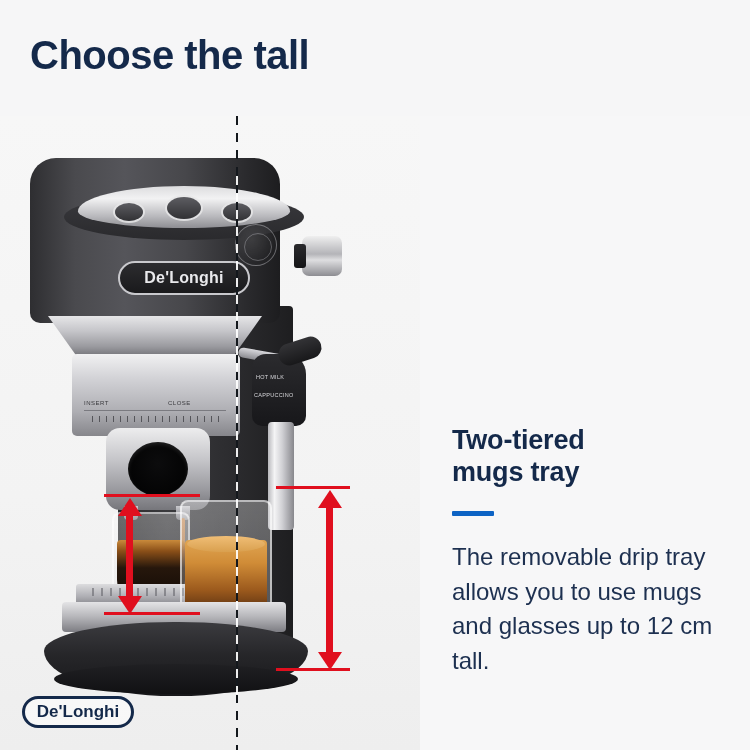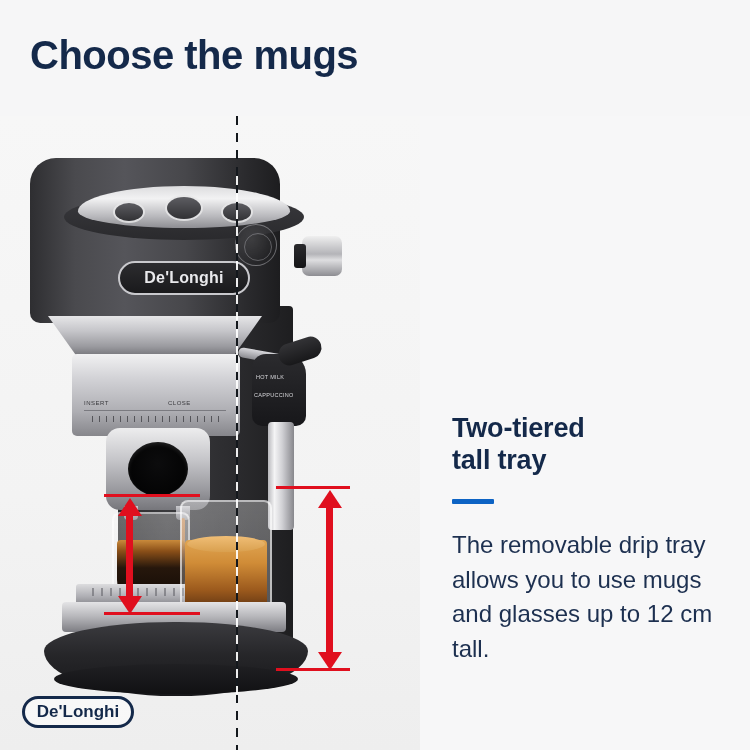--- a/index.html
+++ b/index.html
@@ -253,21 +253,21 @@
 
   
   .measure { position:absolute; }
   .m-line { position:absolute; background:#e00f1e; height:3px; }
   .m-shaft { position:absolute; background:#e00f1e; width:7px; }
   .m-head { position:absolute; width:0; height:0; border-left:12px solid transparent; border-right:12px solid transparent; }
   .m-head-up { border-bottom:18px solid #e00f1e; }
   .m-head-dn { border-top:18px solid #e00f1e; }
 
   
-  .panel { position:absolute; left:452px; top:296px; width:270px; }
+  .panel { position:absolute; left:452px; top:308px; width:270px; }
   .panel-title {
     font-size:27px; font-weight:bold; color:#14294a; line-height:1.2;
     letter-spacing:-0.2px;
   }
   .panel-rule {
     width:42px; height:5px; background:#0d63c4; border-radius:1px;
     margin:22px 0 24px 0;
   }
   .panel-body {
     font-size:24px; color:#1d3050; line-height:1.45;
@@ -282,21 +282,21 @@
     background:rgba(255,255,255,.55);
   }
   .logo span {
     color:#14294a; font-size:17px; font-weight:bold; letter-spacing:0px;
   }
 </style>
 </head>
 <body>
 
 <div class="header">
-  <div class="header-title">Choose the mugs</div>
+  <div class="header-title">Choose the tall</div>
 </div>
 
 <div class="stage">
   <div class="stage-bg-left"></div>
   <div class="stage-bg-right"></div>
 
   <div class="machine">
 
     <div class="back-col"></div>
 
@@ -369,21 +369,21 @@
     <div class="m-line" style="left:276px; top:370px; width:74px;"></div>
     <div class="m-head m-head-up" style="left:318px; top:374px;"></div>
     <div class="m-shaft" style="left:326px; top:388px; height:152px;"></div>
     <div class="m-head m-head-dn" style="left:318px; top:536px;"></div>
     <div class="m-line" style="left:276px; top:552px; width:74px;"></div>
   </div>
 
   <div class="panel">
     <div class="panel-title">
       <div>Two-tiered</div>
-      <div>tall tray</div>
+      <div>mugs tray</div>
     </div>
     <div class="panel-rule"></div>
     <div class="panel-body">The removable drip tray allows you to use mugs and glasses up to 12 cm tall.</div>
   </div>
 </div>
 
 <div class="logo">
   <span>De'Longhi</span>
 </div>
 

